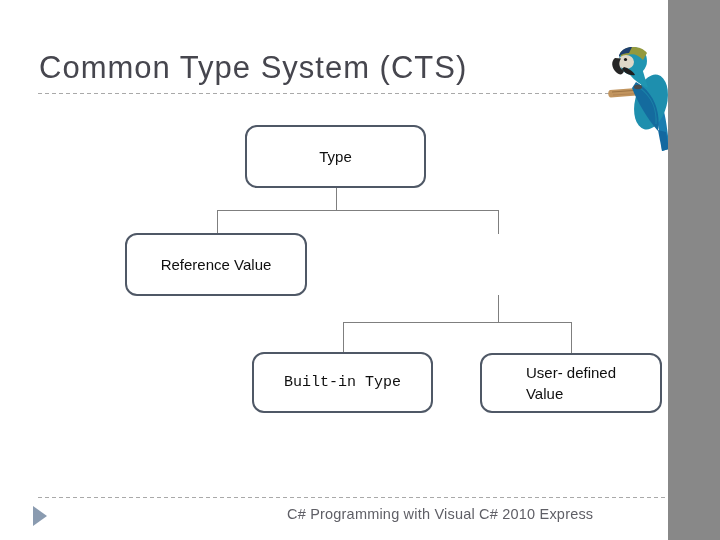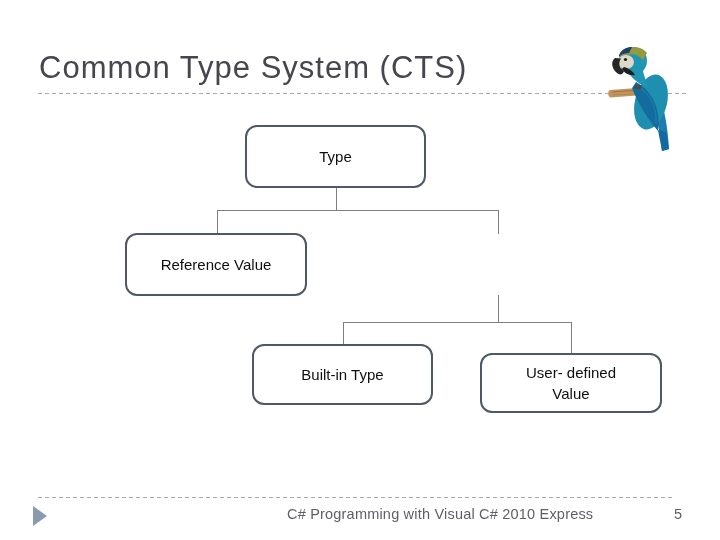--- a/index.html
+++ b/index.html
@@ -1,43 +1,43 @@
 <!DOCTYPE html>
 <html><head>
 <meta charset="utf-8">
 <style>
   html,body{margin:0;padding:0;background:#888;}
   .slide{
-    position:relative;width:720px;height:540px;background:#ffffff;
+    position:relative;width:668px;height:540px;background:#ffffff;
     font-family:"Liberation Sans","DejaVu Sans",sans-serif;overflow:hidden;
   }
   .title{
     position:absolute;left:39px;top:50px;
     font-size:31px;letter-spacing:1px;color:#46464e;white-space:nowrap;
   }
   .dashed-rule{
     position:absolute;height:1px;
     background:repeating-linear-gradient(90deg,#a9a9a9 0 4px,transparent 4px 7px);
   }
   .title-rule{left:38px;top:93px;width:650px;}
   .footer-rule{left:38px;top:497px;width:634px;}
   .parrot{position:absolute;left:608px;top:42px;width:76px;height:112px;}
   .connectors{position:absolute;left:0;top:0;width:720px;height:540px;pointer-events:none;}
   .connectors line{stroke:#7f7f7f;stroke-width:1;shape-rendering:crispEdges;}
   .node{
     position:absolute;box-sizing:border-box;background:#ffffff;
     border:2.5px solid #4f5866;border-radius:12px;
     display:flex;align-items:center;justify-content:center;
-    font-size:15px;color:#0f0f0f;text-align:center;
+    font-size:15px;color:#0f0f0f;
   }
   .node span{white-space:pre-line;line-height:1.4;}
   #node-type{left:245px;top:125px;width:181px;height:63px;}
   #node-ref{left:125px;top:233px;width:182px;height:63px;}
   #node-value{left:407px;top:233px;width:181px;height:63px;}
-  #node-builtin{left:252px;top:344px;width:181px;height:61px;}
+  #node-builtin{left:252px;top:352px;width:181px;height:61px;font-family:Liberation Mono, monospace;}
   #node-userdef{left:480px;top:353px;width:182px;height:60px;}
   .bullet{
     position:absolute;left:33px;top:506px;width:0;height:0;
     border-left:14px solid #8a9bb0;border-top:10px solid transparent;border-bottom:10px solid transparent;
   }
   .footer-text{
     position:absolute;left:287px;top:506px;font-size:14.5px;
     color:#5f5f66;letter-spacing:.2px;white-space:nowrap;
   }
   .page-number{position:absolute;left:674px;top:506px;font-size:14.5px;color:#5f5f66;}

